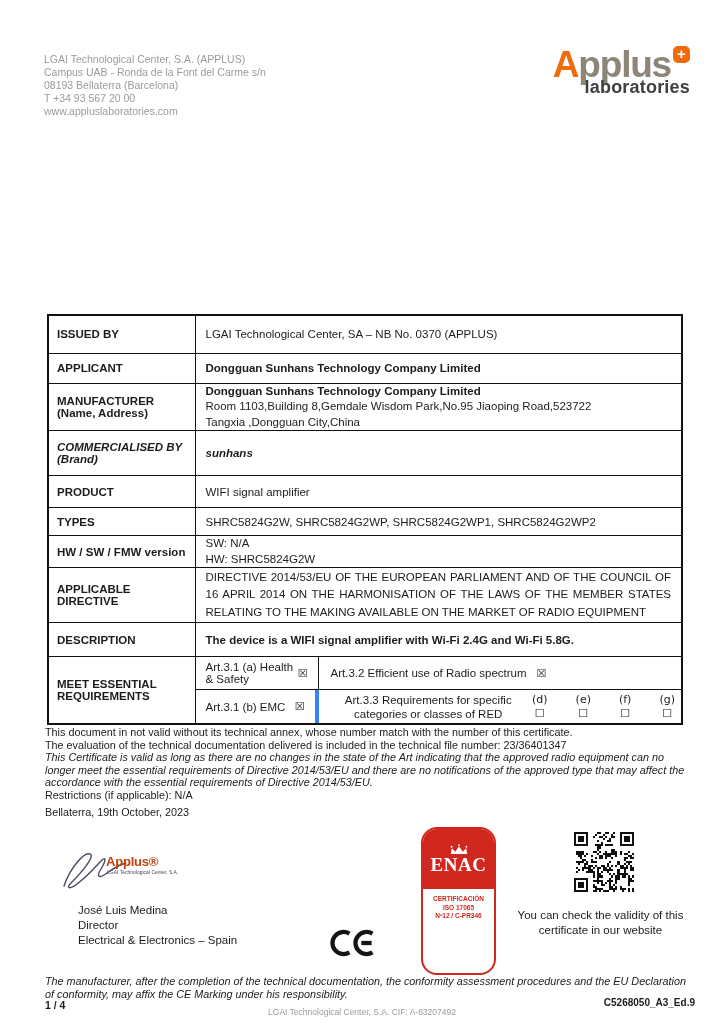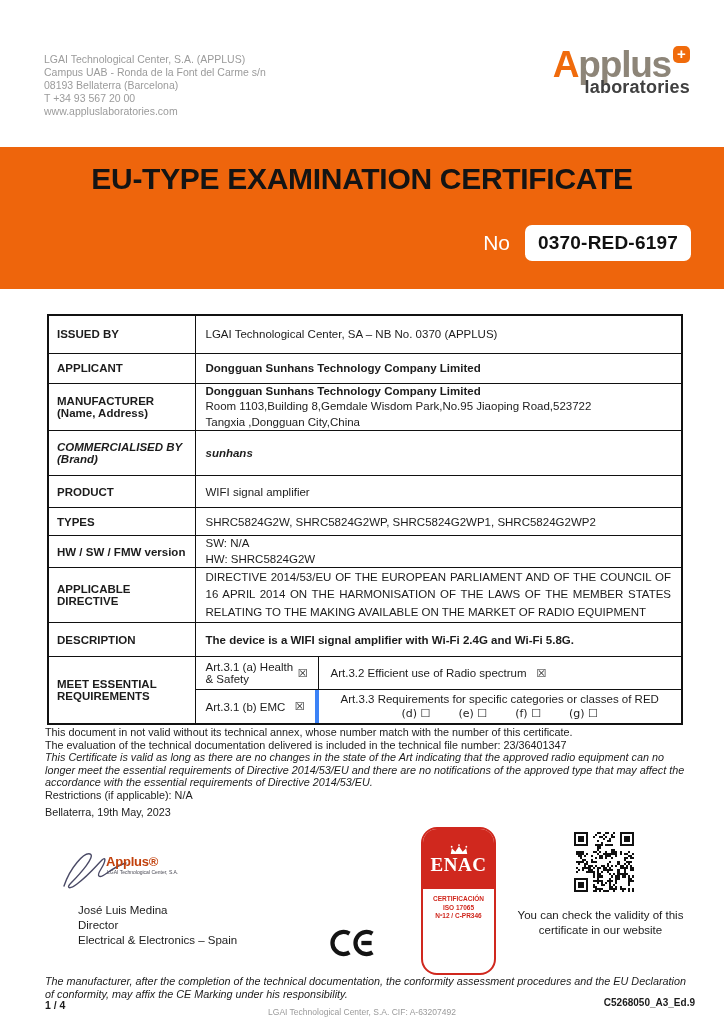--- a/index.html
+++ b/index.html
@@ -32,21 +32,21 @@
   .lbl { width:147px; font-weight:700; padding-left:8px !important; padding-right:6px !important; }
   .bold-val { font-weight:700; }
   .justify { text-align:justify; line-height:1.5; }
   .val-line { line-height:1.35; }
   .req-cell { padding:0 !important; }
   .req-grid { display:grid; grid-template-columns:123px 1fr; }
   .rq { min-height:33px; display:flex; align-items:center; padding:2px 10px; }
   .rq-a { border-right:1px solid #111; border-bottom:1px solid #111; justify-content:space-between; }
   .rq-32 { border-bottom:1px solid #111; gap:10px; padding-left:12px; }
   .rq-b { border-right:4px solid #3b82f6; justify-content:space-between; }
-  .rq-33 { flex-direction:column; justify-content:center; text-align:center; padding:2px 6px; line-height:14px; }
+  .rq-33 { justify-content:center; text-align:center; padding:2px 6px; line-height:14px; }
   .rq-33-opts { display:flex; gap:28px; justify-content:center; margin-top:1px; }
   .cb { font-family:"DejaVu Sans", sans-serif; font-size:11px; }
 
   
   .notes { position:absolute; left:45px; top:726px; width:642px; font-size:10.8px; line-height:12.5px; }
   .italic { font-style:italic; }
   .place-date { margin-top:5px; }
 
   
   .sig-stamp { position:absolute; left:58px; top:846px; width:170px; height:60px; }
@@ -86,27 +86,20 @@
     <div>08193 Bellaterra (Barcelona)</div>
     <div>T +34 93 567 20 00</div>
     <div>www.appluslaboratories.com</div>
   </div>
 
   <div class="logo">
     <div class="logo-main"><span class="logo-a">A</span><span>pplus</span><span class="logo-plus">+</span></div>
     <div class="logo-sub">laboratories</div>
   </div>
 
-  <div class="banner">
-    <div class="banner-title">EU-TYPE EXAMINATION CERTIFICATE</div>
-    <div class="cert-no-row">
-      <span class="no-label">No</span>
-      <span class="cert-badge">0370-RED-6197</span>
-    </div>
-  </div>
 
   <table class="cert-table">
     <tbody>
         <tr style="height:38px;">
       <td class="lbl">ISSUED BY</td>
       <td>LGAI Technological Center, SA – NB No. 0370 (APPLUS)</td>
     </tr>
     <tr style="height:30px;">
       <td class="lbl">APPLICANT</td>
       <td class="bold-val">Dongguan Sunhans Technology Company Limited</td>
@@ -175,21 +168,21 @@
       </td>
     </tr>
   </tbody>
     </table>
 
   <div class="notes">
     <div>This document in not valid without its technical annex, whose number match with the number of this certificate.</div>
     <div>The evaluation of the technical documentation delivered is included in the technical file number: 23/36401347</div>
     <div class="italic">This Certificate is valid as long as there are no changes in the state of the Art indicating that the approved radio equipment can no longer meet the essential requirements of Directive 2014/53/EU and there are no notifications of the approved type that may affect the accordance with the essential requirements of Directive 2014/53/EU.</div>
     <div>Restrictions (if applicable): N/A</div>
-    <div class="place-date">Bellaterra, 19th May, 2023</div>
+    <div class="place-date">Bellaterra, 19th October, 2023</div>
   </div>
 
   <div class="sig-stamp">
     <svg class="sig-svg" width="120" height="50" viewBox="0 0 120 50">
       <path d="M6,38 C12,20 26,4 32,6 C38,8 22,26 13,35 C8,40 11,42 19,36 C31,27 38,18 44,12 C48,8 48,13 43,21 C38,29 41,31 49,25 C56,20 61,17 68,15" fill="none" stroke="#4a4a66" stroke-width="1.4" stroke-linecap="round"></path>
     </svg>
     <div class="stamp-text">Applus®</div>
     <div class="stamp-sub">LGAI Technological Center, S.A.</div>
   </div>
   <div class="signatory">

